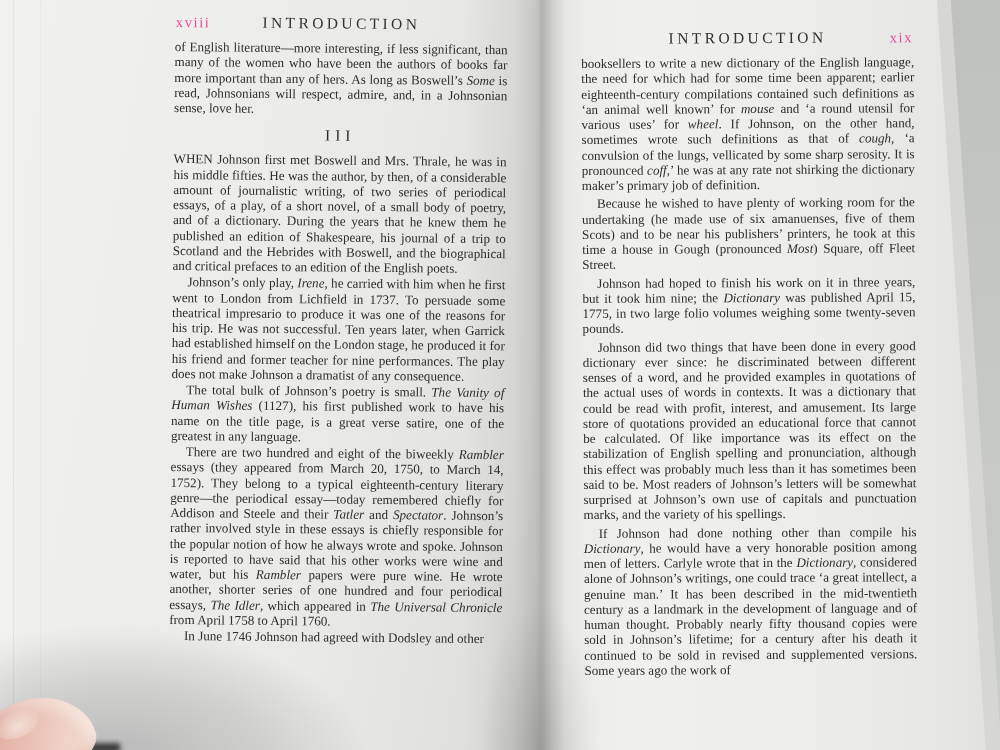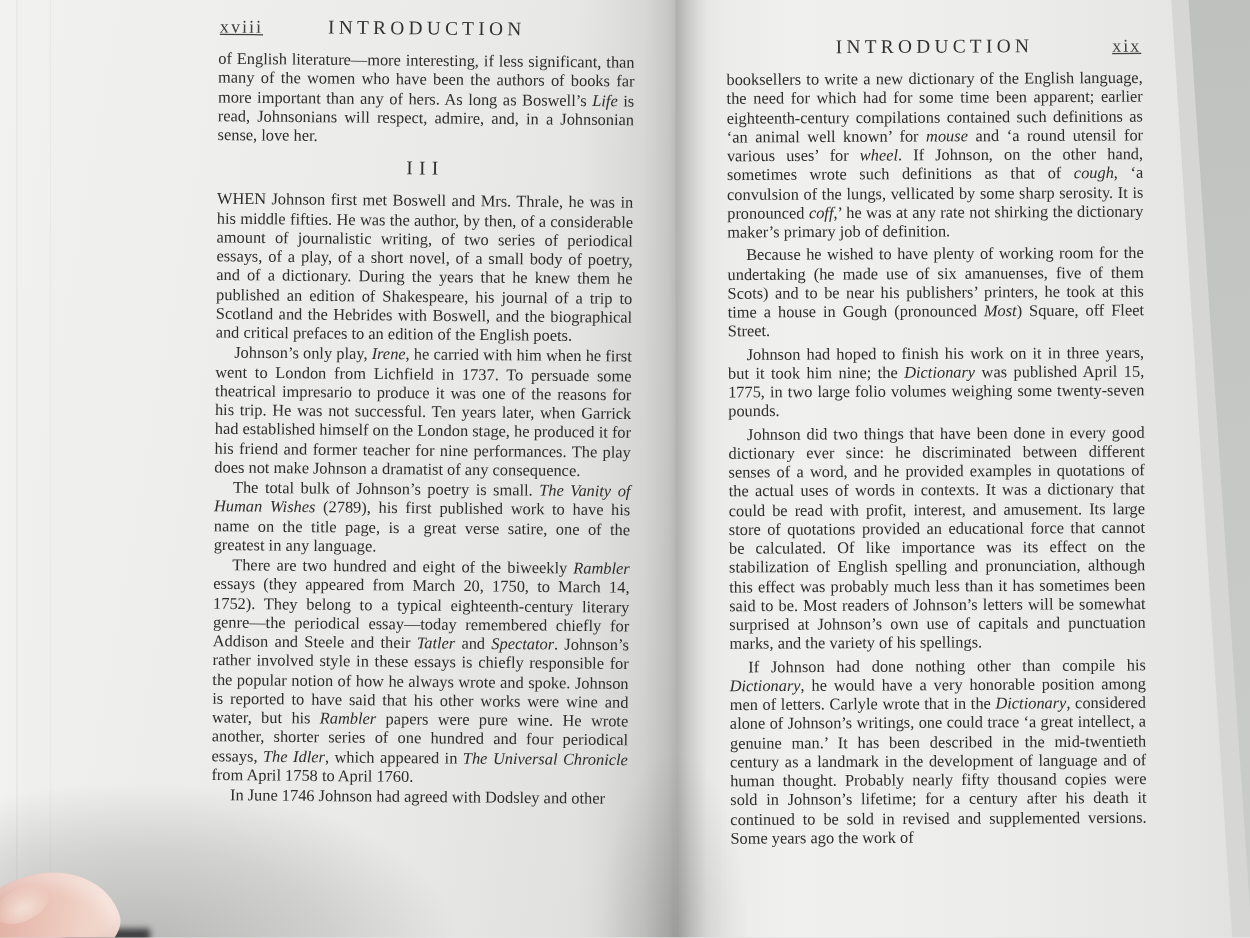--- a/index.html
+++ b/index.html
@@ -57,21 +57,21 @@
     position:absolute; color:#2f2d2b;
   }
   .col-left  { left:175px; top:13px;  width:333px; transform:rotate(0.55deg); transform-origin:top left; }
   .col-right { left:581px; top:30px;  width:333px; transform:rotate(-0.3deg); transform-origin:top left; }
 
   .header-row { position:relative; height:20px; margin-bottom:6px; }
   .running-header {
     position:absolute; left:0; right:0; text-align:center;
     font-size:15.5px; letter-spacing:3.4px; color:#34322f;
   }
-  .pagenum { position:absolute; font-size:14.5px; letter-spacing:1.6px; color:#404040;text-decoration:underline; }
+  .pagenum { position:absolute; font-size:14.5px; letter-spacing:1.6px; color:#ec4899; }
   .pagenum.left-pos  { left:1px; top:1px; }
   .pagenum.right-pos { right:1px; top:1px; }
 
   .body-text {
     font-size:13.1px; line-height:15.25px;
     text-align:justify; text-justify:inter-word;
   }
   .body-text p { margin:0; }
   .col-left  .body-text p + p { margin-top:1px; }
   .col-right .body-text p + p { margin-top:3px; }
@@ -121,27 +121,27 @@
   <div class="left-page-edge-lines"></div>
   <div class="gutter-shadow"></div>
   <div class="gutter-shadow-bottom"></div>
 
   <div class="col col-left">
     <div class="header-row">
       <span class="pagenum left-pos">xviii</span>
       <span class="running-header">INTRODUCTION</span>
     </div>
     <div class="body-text">
-        <p><span>of English literature—more interesting, if less significant, than many of the women who have been the authors of books far more important than any of hers. As long as Boswell’s </span><span class="it">Life</span><span> is read, Johnsonians will respect, admire, and, in a Johnsonian sense, love her.</span></p>
+        <p><span>of English literature—more interesting, if less significant, than many of the women who have been the authors of books far more important than any of hers. As long as Boswell’s </span><span class="it">Some</span><span> is read, Johnsonians will respect, admire, and, in a Johnsonian sense, love her.</span></p>
       </div>
     <div class="section-heading">III</div>
     <div class="body-text">
         <p><span>WHEN Johnson first met Boswell and Mrs. Thrale, he was in his middle fifties. He was the author, by then, of a considerable amount of journalistic writing, of two series of periodical essays, of a play, of a short novel, of a small body of poetry, and of a dictionary. During the years that he knew them he published an edition of Shakespeare, his journal of a trip to Scotland and the Hebrides with Boswell, and the biographical and critical prefaces to an edition of the English poets.</span></p>
         <p class="indent"><span>Johnson’s only play, </span><span class="it">Irene</span><span>, he carried with him when he first went to London from Lichfield in 1737. To persuade some theatrical impresario to produce it was one of the reasons for his trip. He was not successful. Ten years later, when Garrick had established himself on the London stage, he produced it for his friend and former teacher for nine performances. The play does not make Johnson a dramatist of any consequence.</span></p>
-        <p class="indent"><span>The total bulk of Johnson’s poetry is small. </span><span class="it">The Vanity of Human Wishes</span><span> (2789), his first published work to have his name on the title page, is a great verse satire, one of the greatest in any language.</span></p>
+        <p class="indent"><span>The total bulk of Johnson’s poetry is small. </span><span class="it">The Vanity of Human Wishes</span><span> (1127), his first published work to have his name on the title page, is a great verse satire, one of the greatest in any language.</span></p>
         <p class="indent"><span>There are two hundred and eight of the biweekly </span><span class="it">Rambler</span><span> essays (they appeared from March 20, 1750, to March 14, 1752). They belong to a typical eighteenth-century literary genre—the periodical essay—today remembered chiefly for Addison and Steele and their </span><span class="it">Tatler</span><span> and </span><span class="it">Spectator</span><span>. Johnson’s rather involved style in these essays is chiefly responsible for the popular notion of how he always wrote and spoke. Johnson is reported to have said that his other works were wine and water, but his </span><span class="it">Rambler</span><span> papers were pure wine. He wrote another, shorter series of one hundred and four periodical essays, </span><span class="it">The Idler</span><span>, which appeared in </span><span class="it">The Universal Chronicle</span><span> from April 1758 to April 1760.</span></p>
         <p class="indent"><span>In June 1746 Johnson had agreed with Dodsley and other</span></p>
       </div>
   </div>
 
   <div class="col col-right">
     <div class="header-row">
       <span class="running-header">INTRODUCTION</span>
       <span class="pagenum right-pos">xix</span>
     </div>

